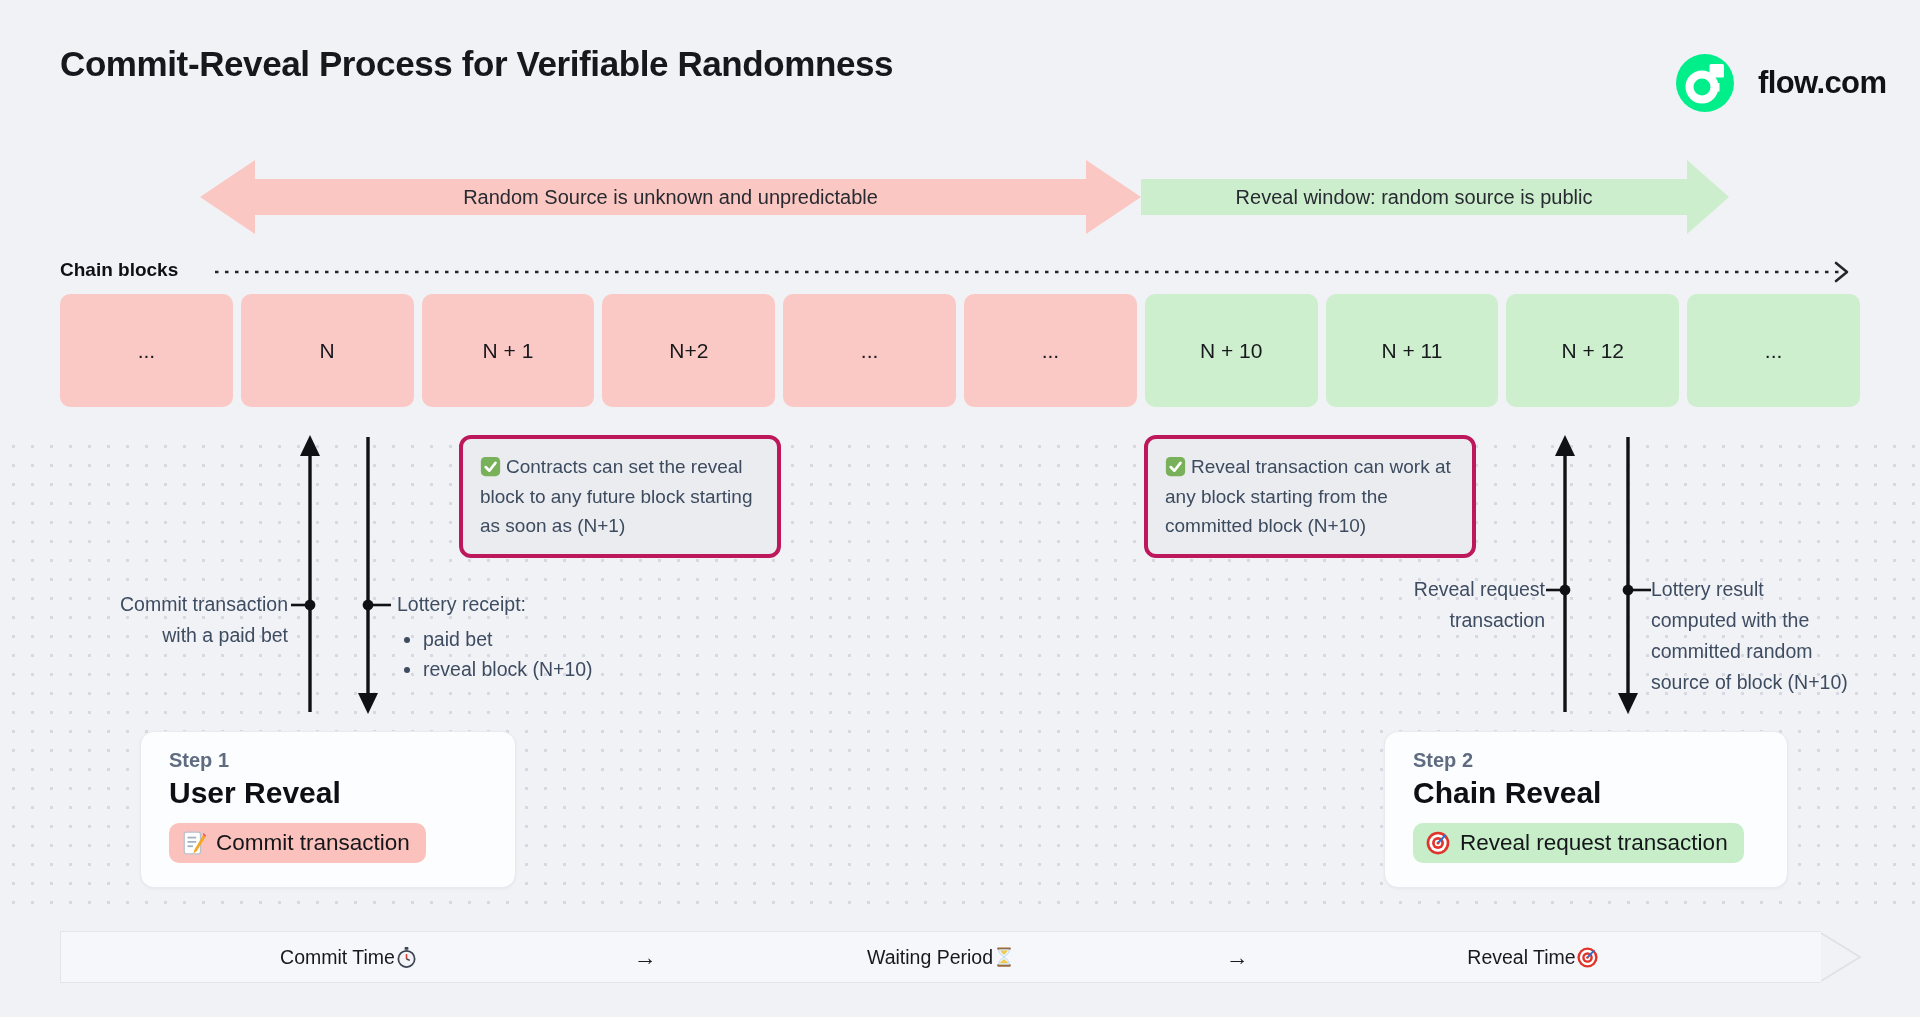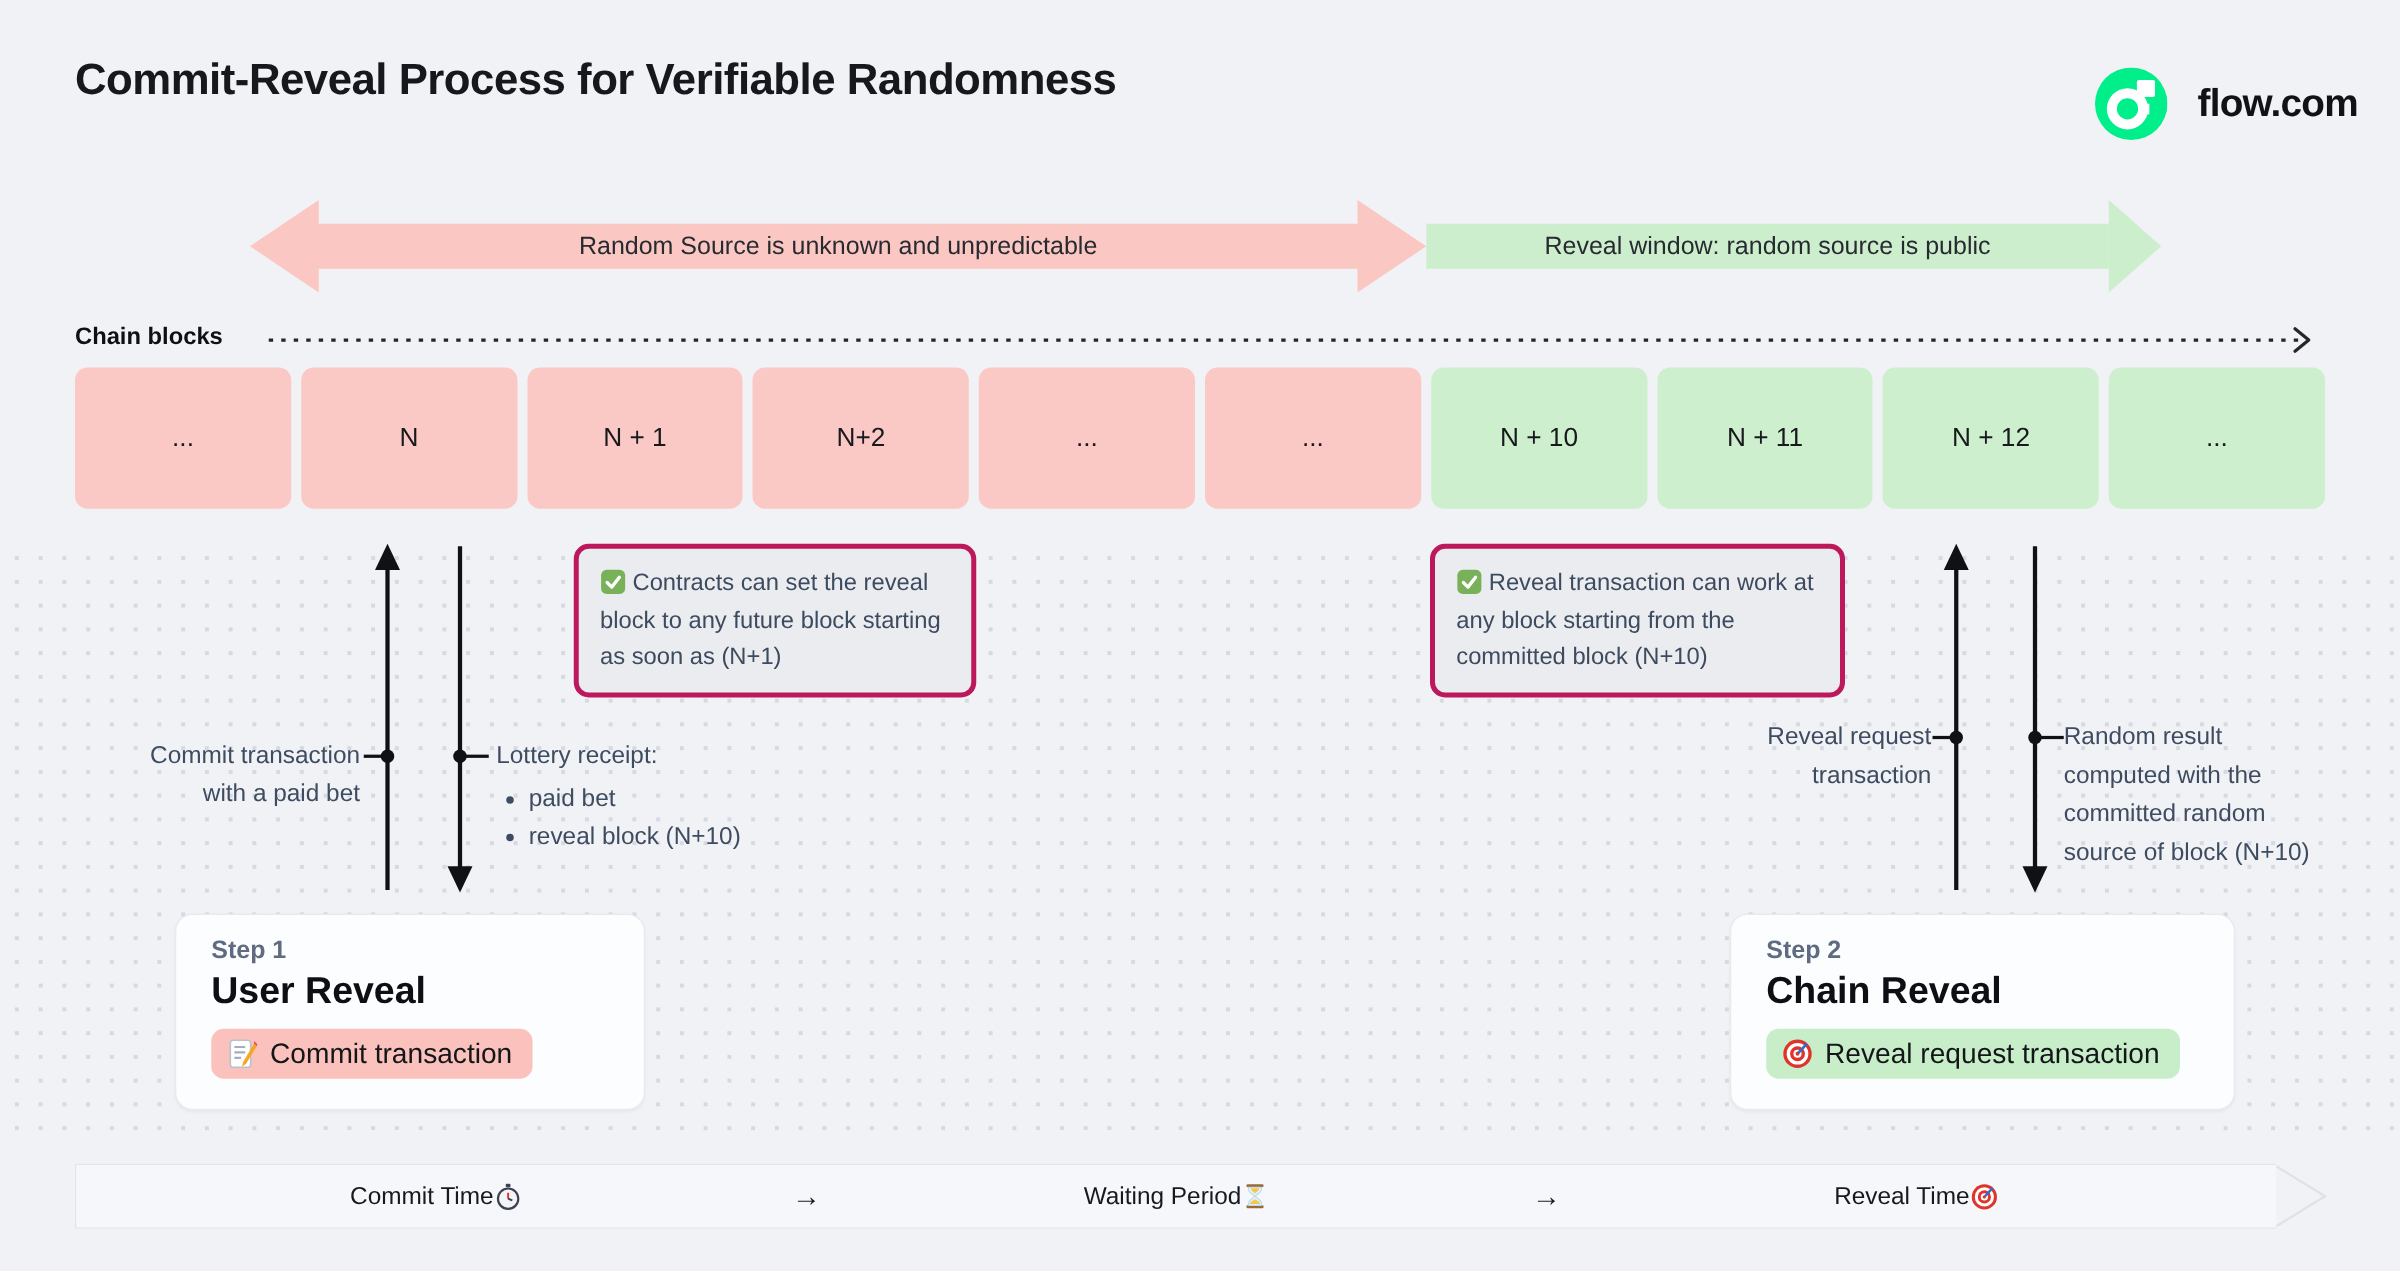--- a/index.html
+++ b/index.html
@@ -159,21 +159,21 @@
       <li>reveal block (N+10)</li>
     </ul>
   </div>
 
   <div class="ann ann-reveal-request">
     <span class="ln">Reveal request</span>
     <span class="ln">transaction</span>
   </div>
 
   <div class="ann ann-lottery-result">
-    <span class="ln">Random result</span>
+    <span class="ln">Lottery result</span>
     <span class="ln">computed with the</span>
     <span class="ln">committed random</span>
     <span class="ln">source of block (N+10)</span>
   </div>
 
   <svg class="overlay" viewBox="0 0 1920 1017">
 
     <line x1="215" y1="272" x2="1840" y2="272" stroke="#24262c" stroke-width="2.6" stroke-dasharray="3.5 6.5"></line>
     <path d="M1836 263 L1847 272 L1836 281" fill="none" stroke="#24262c" stroke-width="2.6" stroke-linecap="round" stroke-linejoin="round"></path>
 

